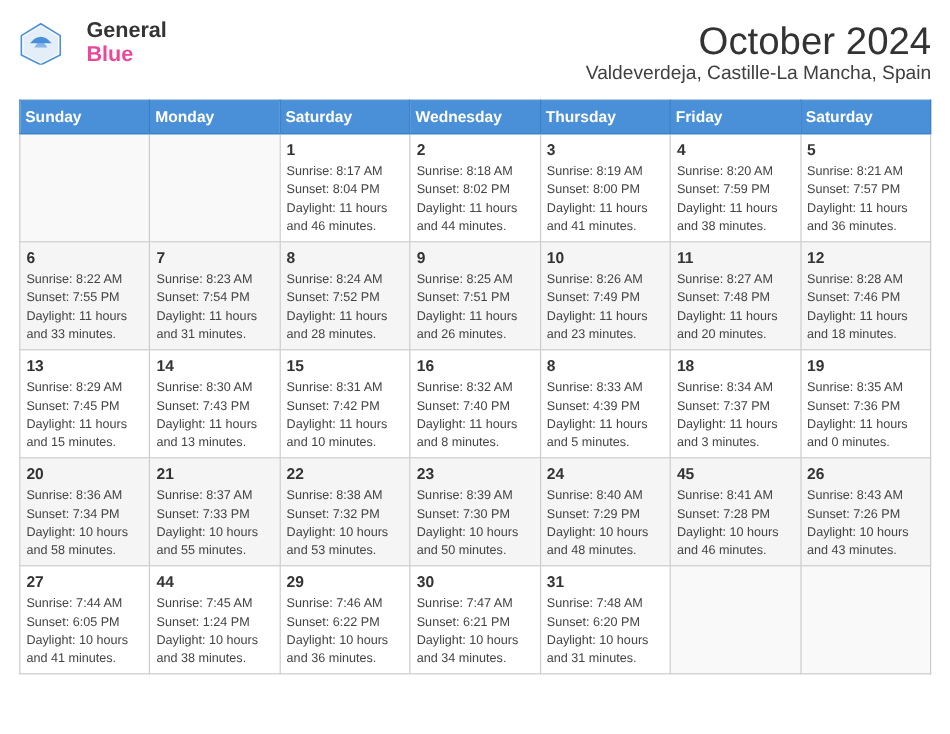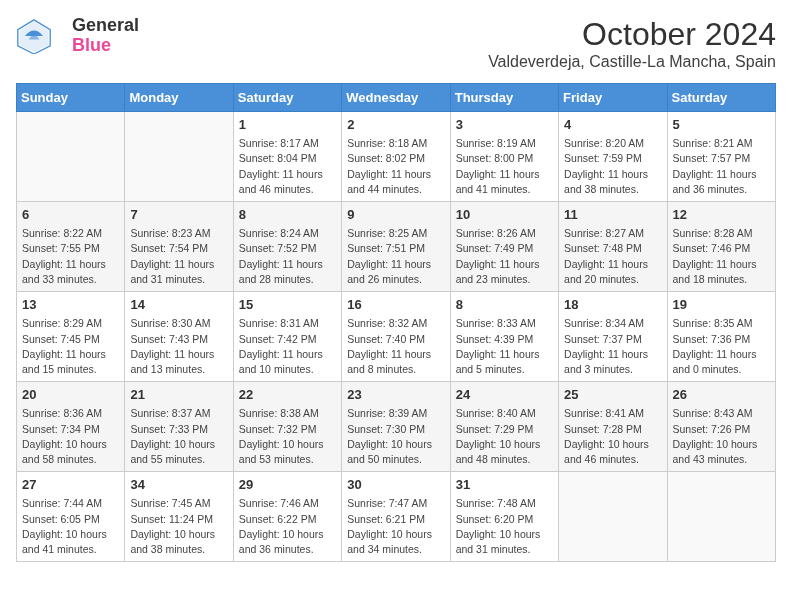--- a/index.html
+++ b/index.html
@@ -272,43 +272,43 @@
 Sunset: 7:30 PM
 Daylight: 10 hours and 50 minutes.</div>
         </td>
         <td>
           <span class="day-number">24</span>
           <div class="day-info">Sunrise: 8:40 AM
 Sunset: 7:29 PM
 Daylight: 10 hours and 48 minutes.</div>
         </td>
         <td>
-          <span class="day-number">25</span>
+          <span class="day-number">45</span>
           <div class="day-info">Sunrise: 8:41 AM
 Sunset: 7:28 PM
 Daylight: 10 hours and 46 minutes.</div>
         </td>
         <td>
           <span class="day-number">26</span>
           <div class="day-info">Sunrise: 8:43 AM
 Sunset: 7:26 PM
 Daylight: 10 hours and 43 minutes.</div>
         </td>
       </tr>
       <tr class="row-white">
         <td>
           <span class="day-number">27</span>
           <div class="day-info">Sunrise: 7:44 AM
 Sunset: 6:05 PM
 Daylight: 10 hours and 41 minutes.</div>
         </td>
         <td>
-          <span class="day-number">34</span>
+          <span class="day-number">44</span>
           <div class="day-info">Sunrise: 7:45 AM
-Sunset: 11:24 PM
+Sunset: 1:24 PM
 Daylight: 10 hours and 38 minutes.</div>
         </td>
         <td>
           <span class="day-number">29</span>
           <div class="day-info">Sunrise: 7:46 AM
 Sunset: 6:22 PM
 Daylight: 10 hours and 36 minutes.</div>
         </td>
         <td>
           <span class="day-number">30</span>

